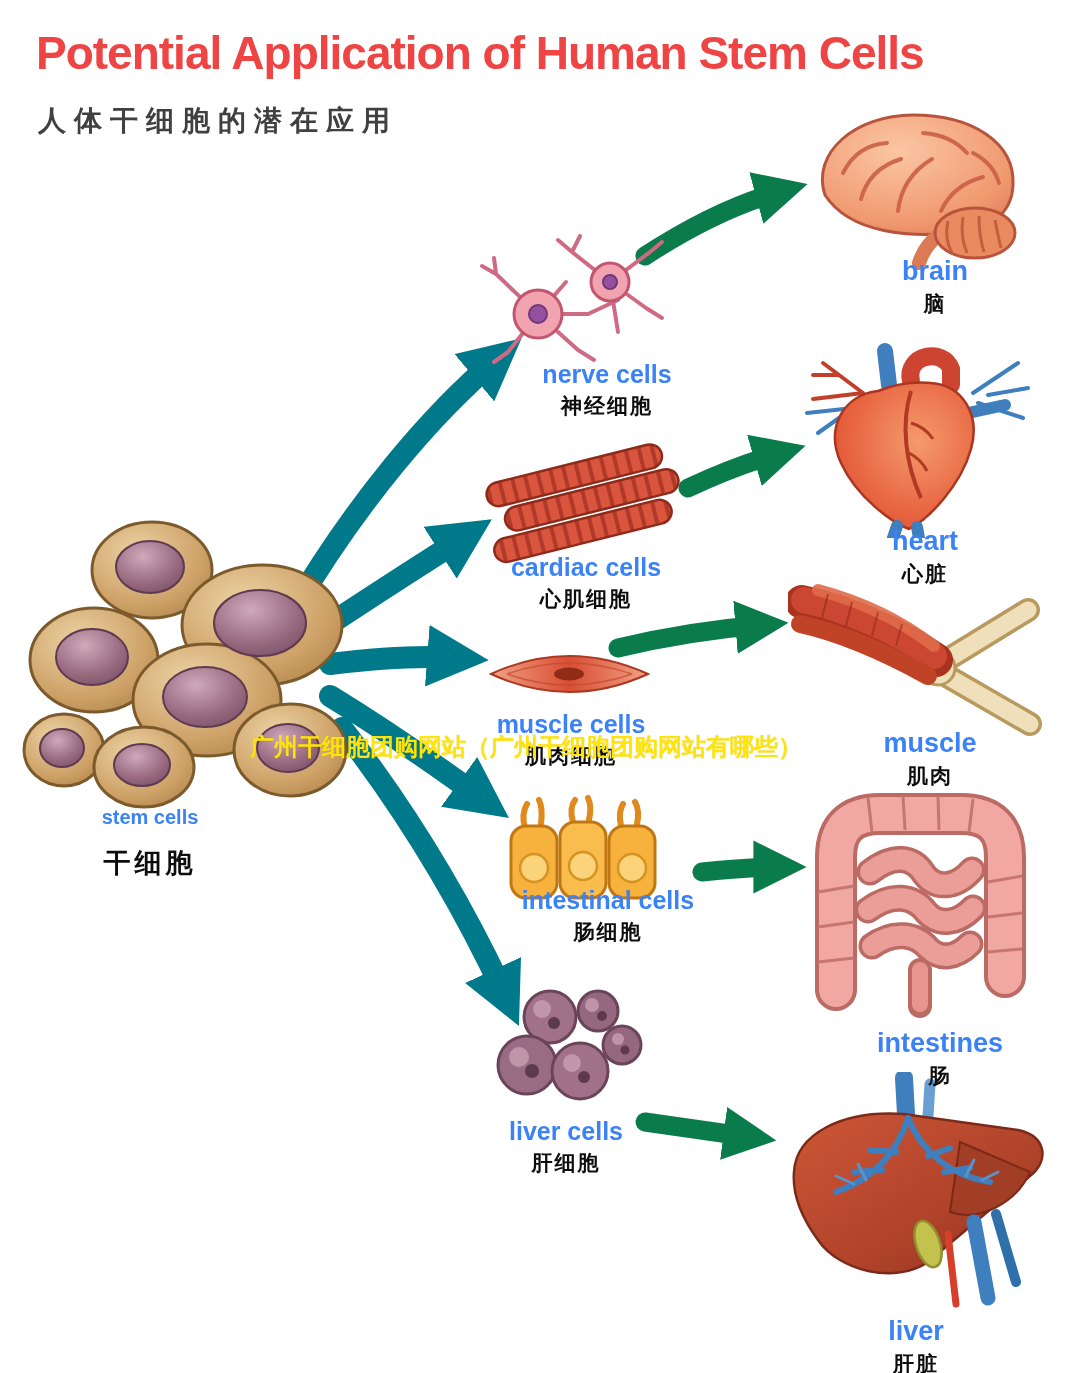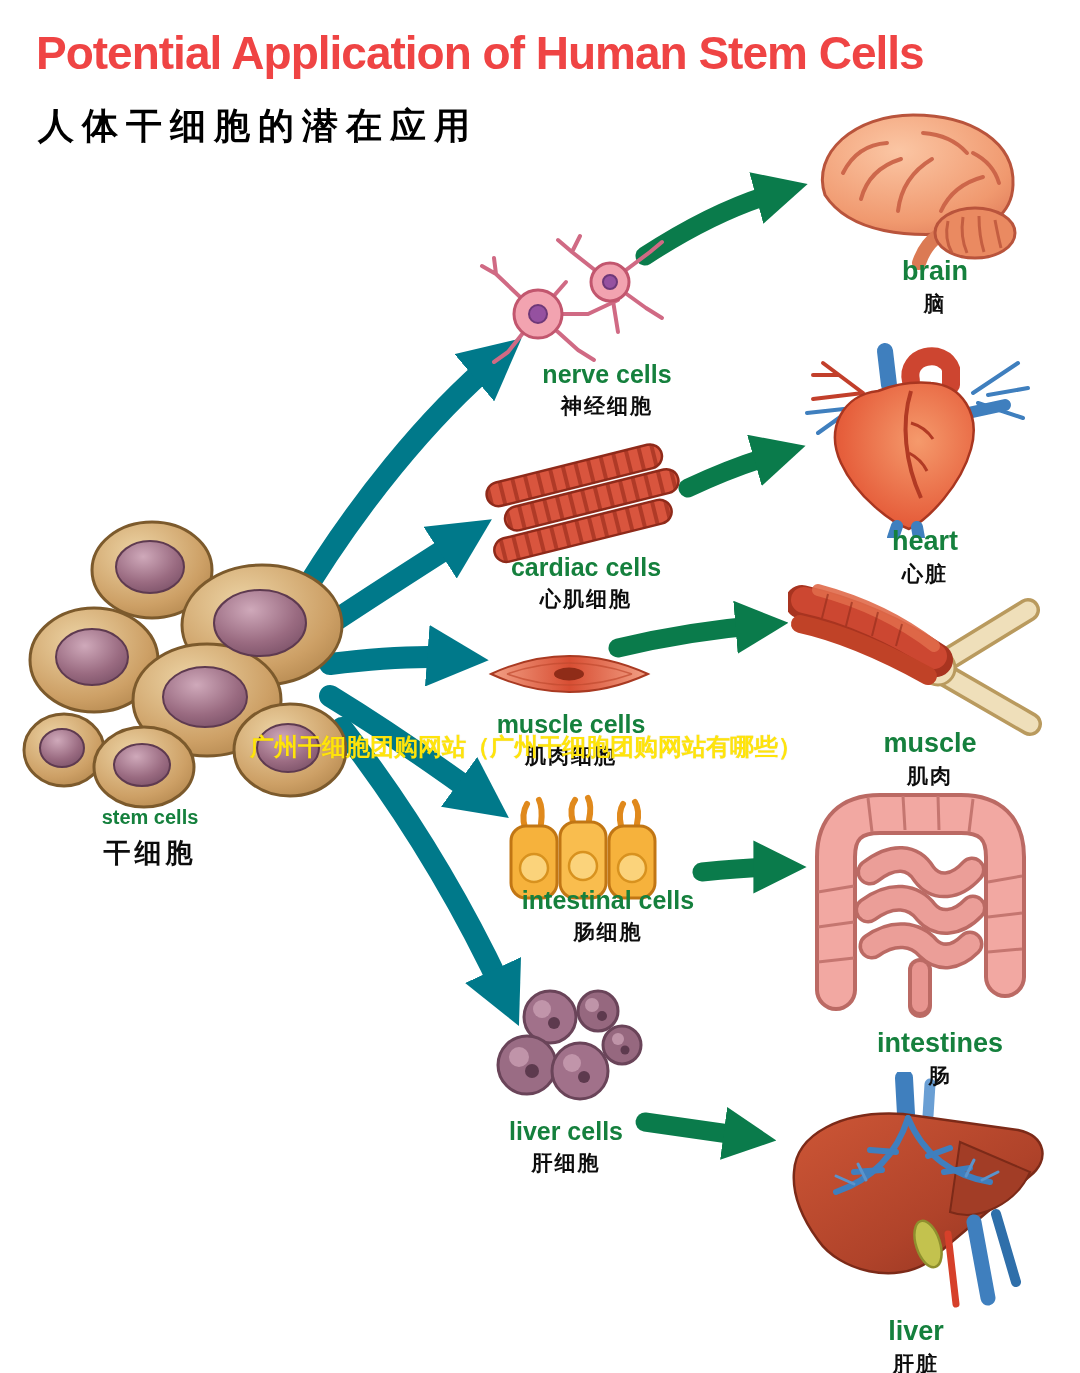--- a/index.html
+++ b/index.html
@@ -7,30 +7,30 @@
   body { font-family:"Liberation Sans","DejaVu Sans",sans-serif; }
   .poster { position:relative; width:1080px; height:1373px; background:#ffffff; overflow:hidden; }
 
   .title {
     position:absolute; left:36px; top:26px; width:1010px;
     font-size:46px; font-weight:800; color:#ef4444; letter-spacing:-1px;
     z-index:4;
   }
   .subtitle {
     position:absolute; left:38px; top:102px;
-    font-size:36px; font-weight:700; color:#000000; letter-spacing:8px;
+    font-size:28px; font-weight:700; color:#404040; letter-spacing:8px;
     z-index:4;
   }
 
   .label { position:absolute; text-align:center; z-index:4; }
-  .label .en { font-size:25px; font-weight:800; color:#15803d; }
+  .label .en { font-size:25px; font-weight:800; color:#3b82f6; }
   .label .zh { font-size:21px; font-weight:700; color:#0d0d0d; margin-top:3px; letter-spacing:2px; }
   .label.organ .en { font-size:27px; }
   .label.stem .en { font-size:20px; }
-  .label.stem .zh { font-size:27px; margin-top:6px; letter-spacing:4px; }
+  .label.stem .zh { font-size:27px; margin-top:16px; letter-spacing:4px; }
 
   .watermark {
     position:absolute; left:230px; top:731px;
     font-size:24px; font-weight:700; color:#ffe40a; white-space:nowrap;
     z-index:6; text-shadow:0 0 1px rgba(120,90,0,0.25);margin-left:20px;
   }
 
   svg.layer { position:absolute; left:0; top:0; z-index:1; }
   .illus { position:absolute; z-index:2; }
 </style>

